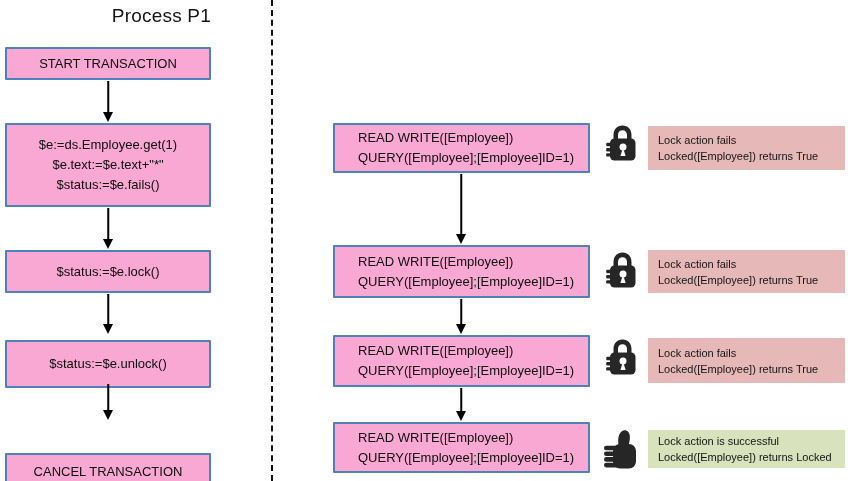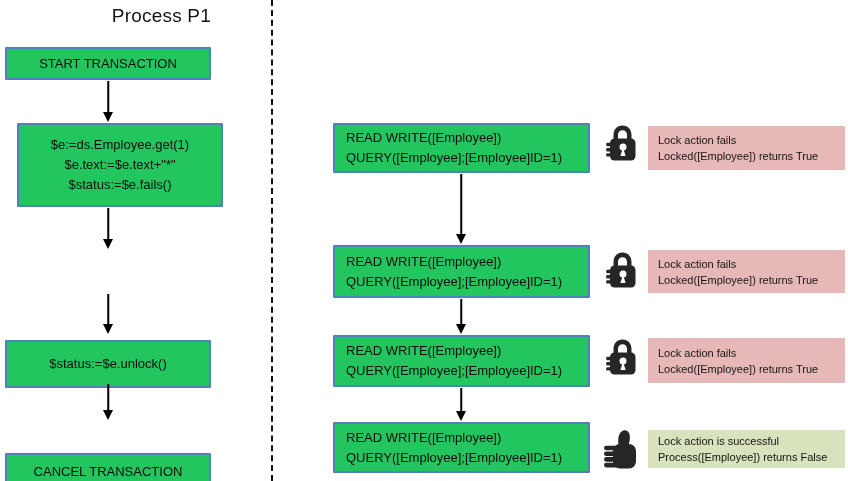--- a/index.html
+++ b/index.html
@@ -29,36 +29,36 @@
     color: #151515;
     text-align: right;
     white-space: nowrap;
   }
   .title-p1 { left: 0; top: 5px; width: 211px; }
   .title-p2 { left: 348px; top: 10px; width: 260px; }
 
   
   .node {
     position: absolute;
-    background: #22c55e;
+    background: #f9a8d4;
     border: 2px solid #4F81BD;
     border-radius: 1px;
     box-sizing: border-box;
     display: flex;
     flex-direction: column;
     justify-content: center;
     font-size: 13px;
     color: #0d0d0d;
   }
   .node .line { line-height: 20px; white-space: nowrap; }
   .node.center { align-items: center; text-align: center; }
-  .node.leftal { align-items: flex-start; text-align: right; padding-left: 11px; }
+  .node.leftal { align-items: flex-start; text-align: right; padding-left: 23px; }
 
   .p1-b1 { left: 5px; top: 47px;  width: 206px; height: 33px; }
-  .p1-b2 { left: 5px; top: 123px; width: 206px; height: 84px; margin-left: 12px; }
+  .p1-b2 { left: 5px; top: 123px; width: 206px; height: 84px; }
   .p1-b3 { left: 5px; top: 250px; width: 206px; height: 43px; }
   .p1-b4 { left: 5px; top: 340px; width: 206px; height: 48px; }
   .p1-b5 { left: 5px; top: 421px; width: 206px; height: 37px; margin-top: 32px; }
 
   .p2-b1 { left: 333px; top: 123px; width: 257px; height: 50px; }
   .p2-b2 { left: 333px; top: 245px; width: 257px; height: 53px; }
   .p2-b3 { left: 333px; top: 335px; width: 257px; height: 52px; }
   .p2-b4 { left: 333px; top: 422px; width: 257px; height: 51px; }
 
   
@@ -118,20 +118,23 @@
   <div class="title title-p1">Process P1</div>
 
   <div class="node center p1-b1">
     <div class="line">START TRANSACTION</div>
   </div>
   <div class="node center p1-b2">
     <div class="line">$e:=ds.Employee.get(1)</div>
     <div class="line">$e.text:=$e.text+"*"</div>
     <div class="line">$status:=$e.fails()</div>
   </div>
+  <div class="node center p1-b3">
+    <div class="line">$status:=$e.lock()</div>
+  </div>
   <div class="node center p1-b4">
     <div class="line">$status:=$e.unlock()</div>
   </div>
   <div class="node center p1-b5">
     <div class="line">CANCEL TRANSACTION</div>
   </div>
 
   <div class="arrow p1-a1">
       <div class="shaft"></div>
       <div class="head"></div>
@@ -238,16 +241,16 @@
   <div class="note fail n2">
     <div class="line">Lock action fails</div>
     <div class="line">Locked([Employee]) returns True</div>
   </div>
   <div class="note fail n3">
     <div class="line">Lock action fails</div>
     <div class="line">Locked([Employee]) returns True</div>
   </div>
   <div class="note success n4">
     <div class="line">Lock action is successful</div>
-    <div class="line">Process([Employee]) returns False</div>
+    <div class="line">Locked([Employee]) returns Locked</div>
   </div>
 
 </div>
 
 </body></html>

